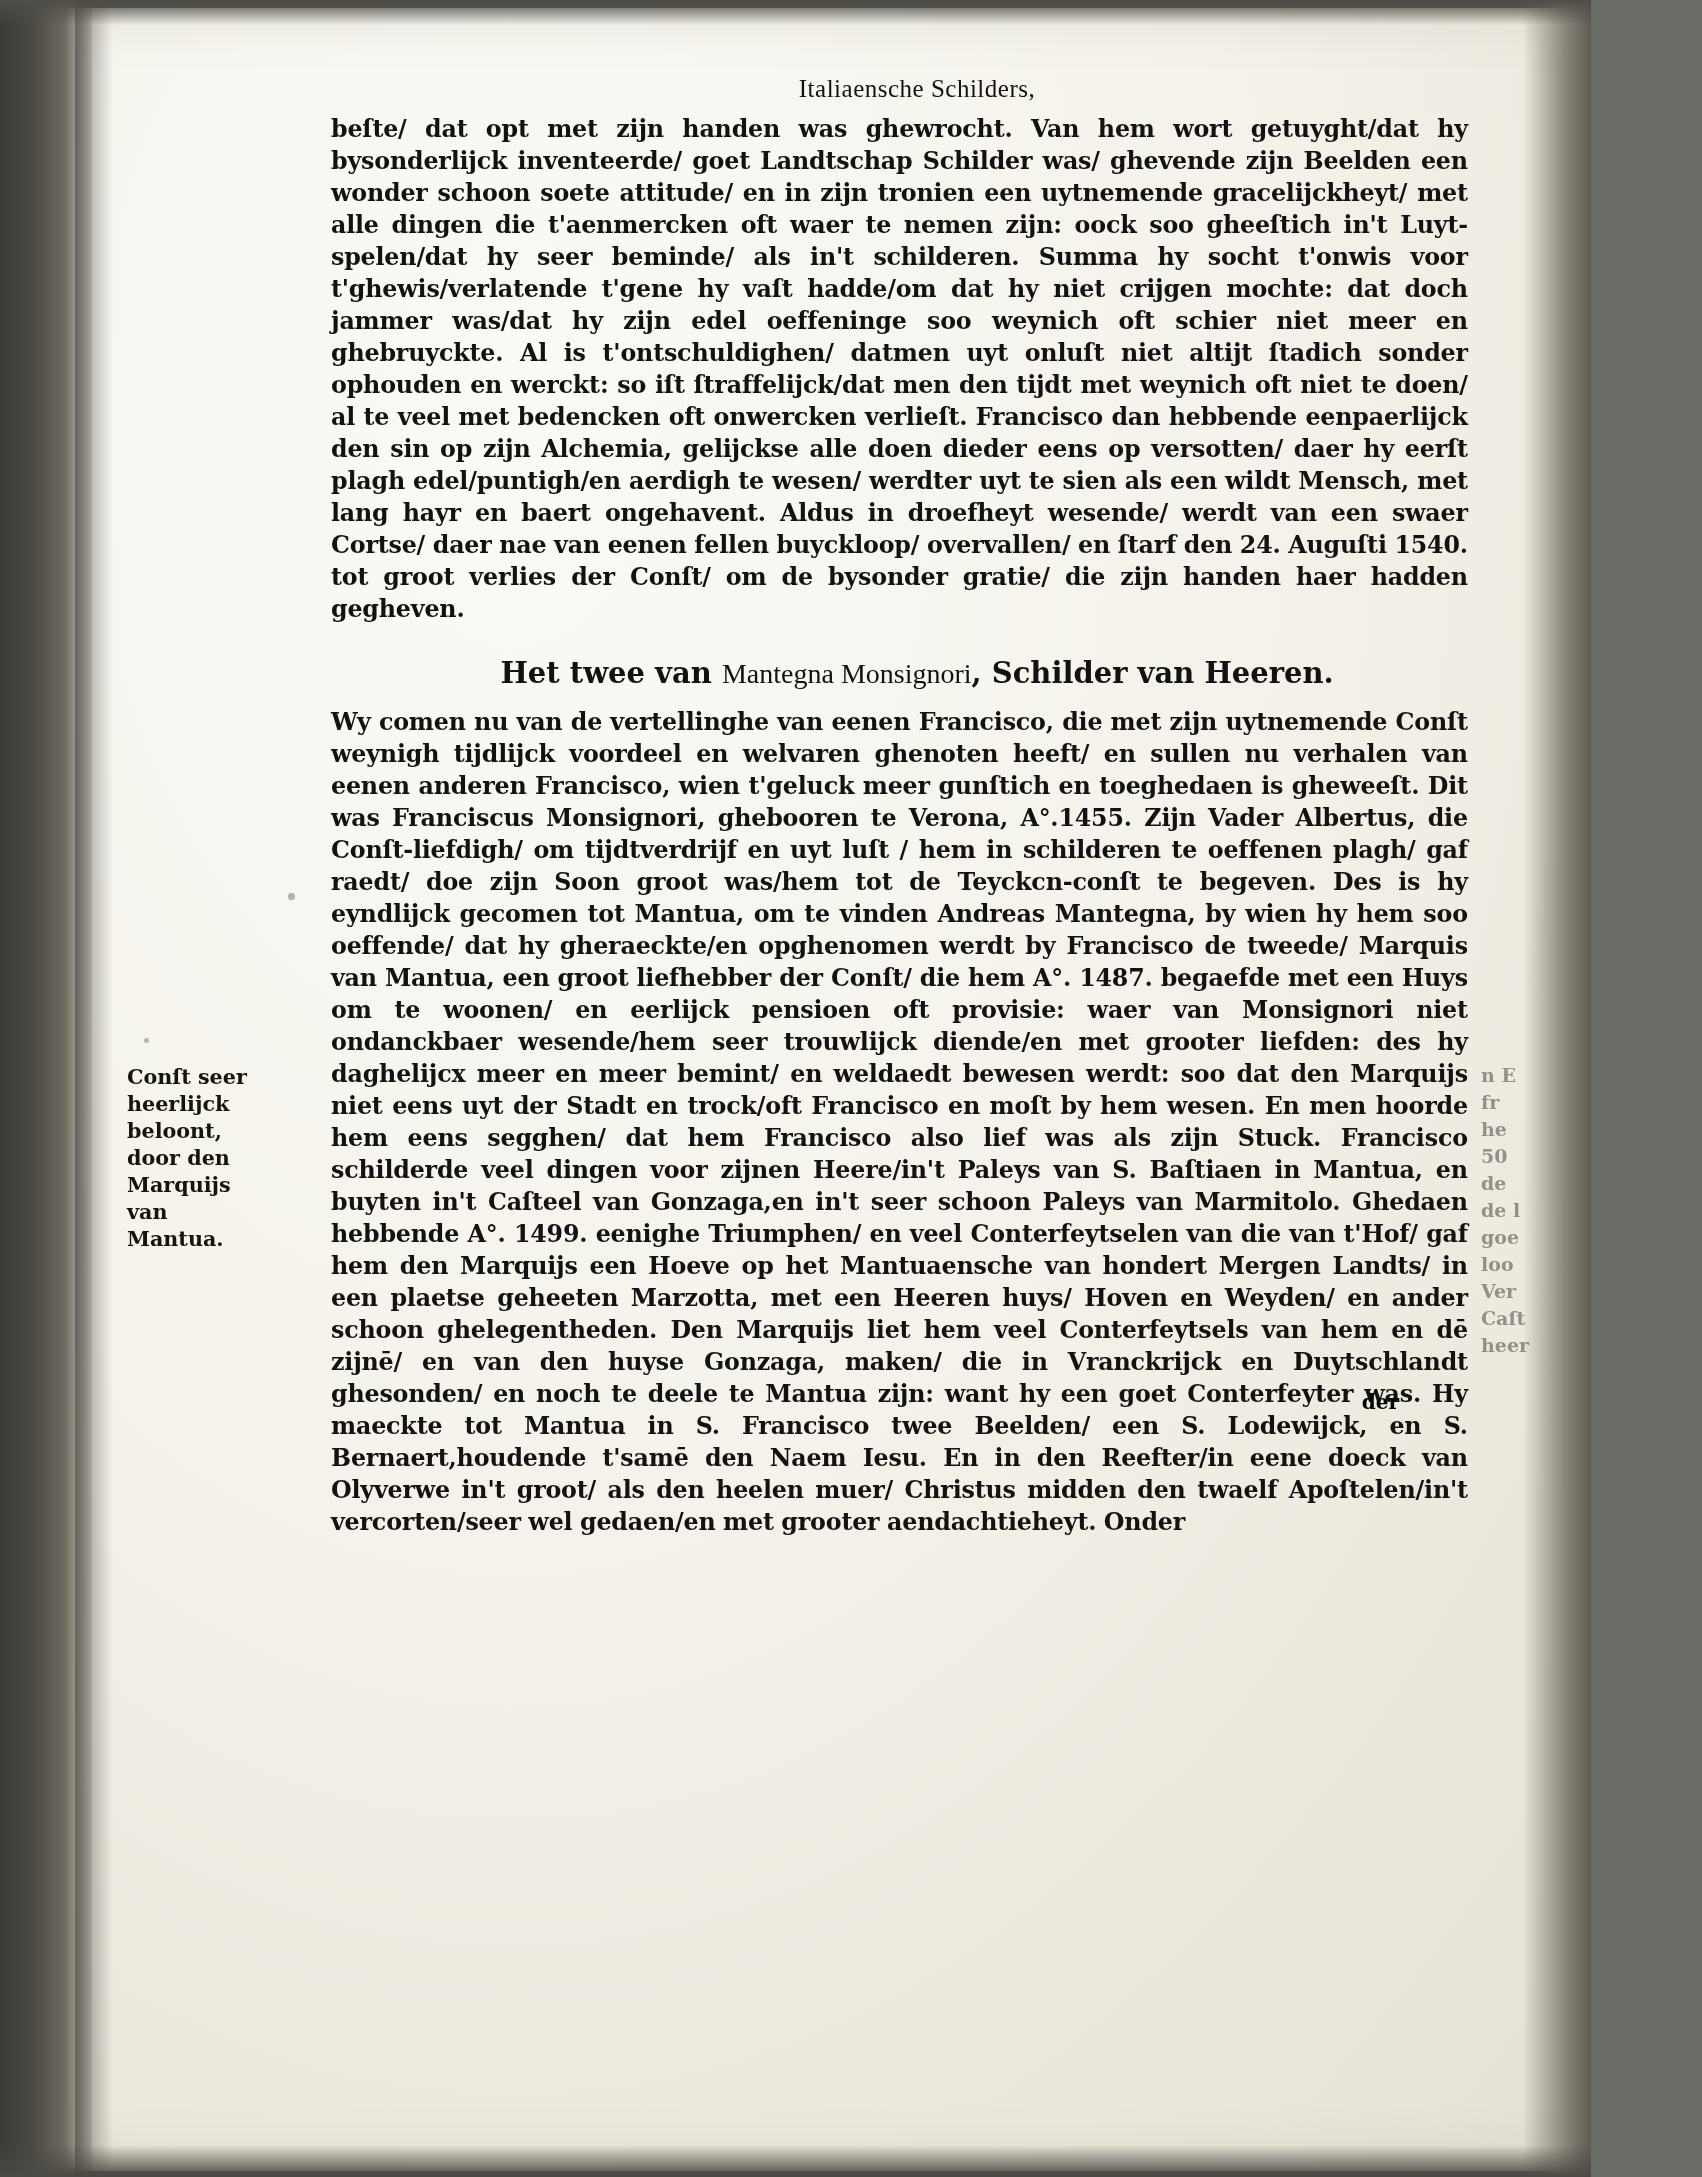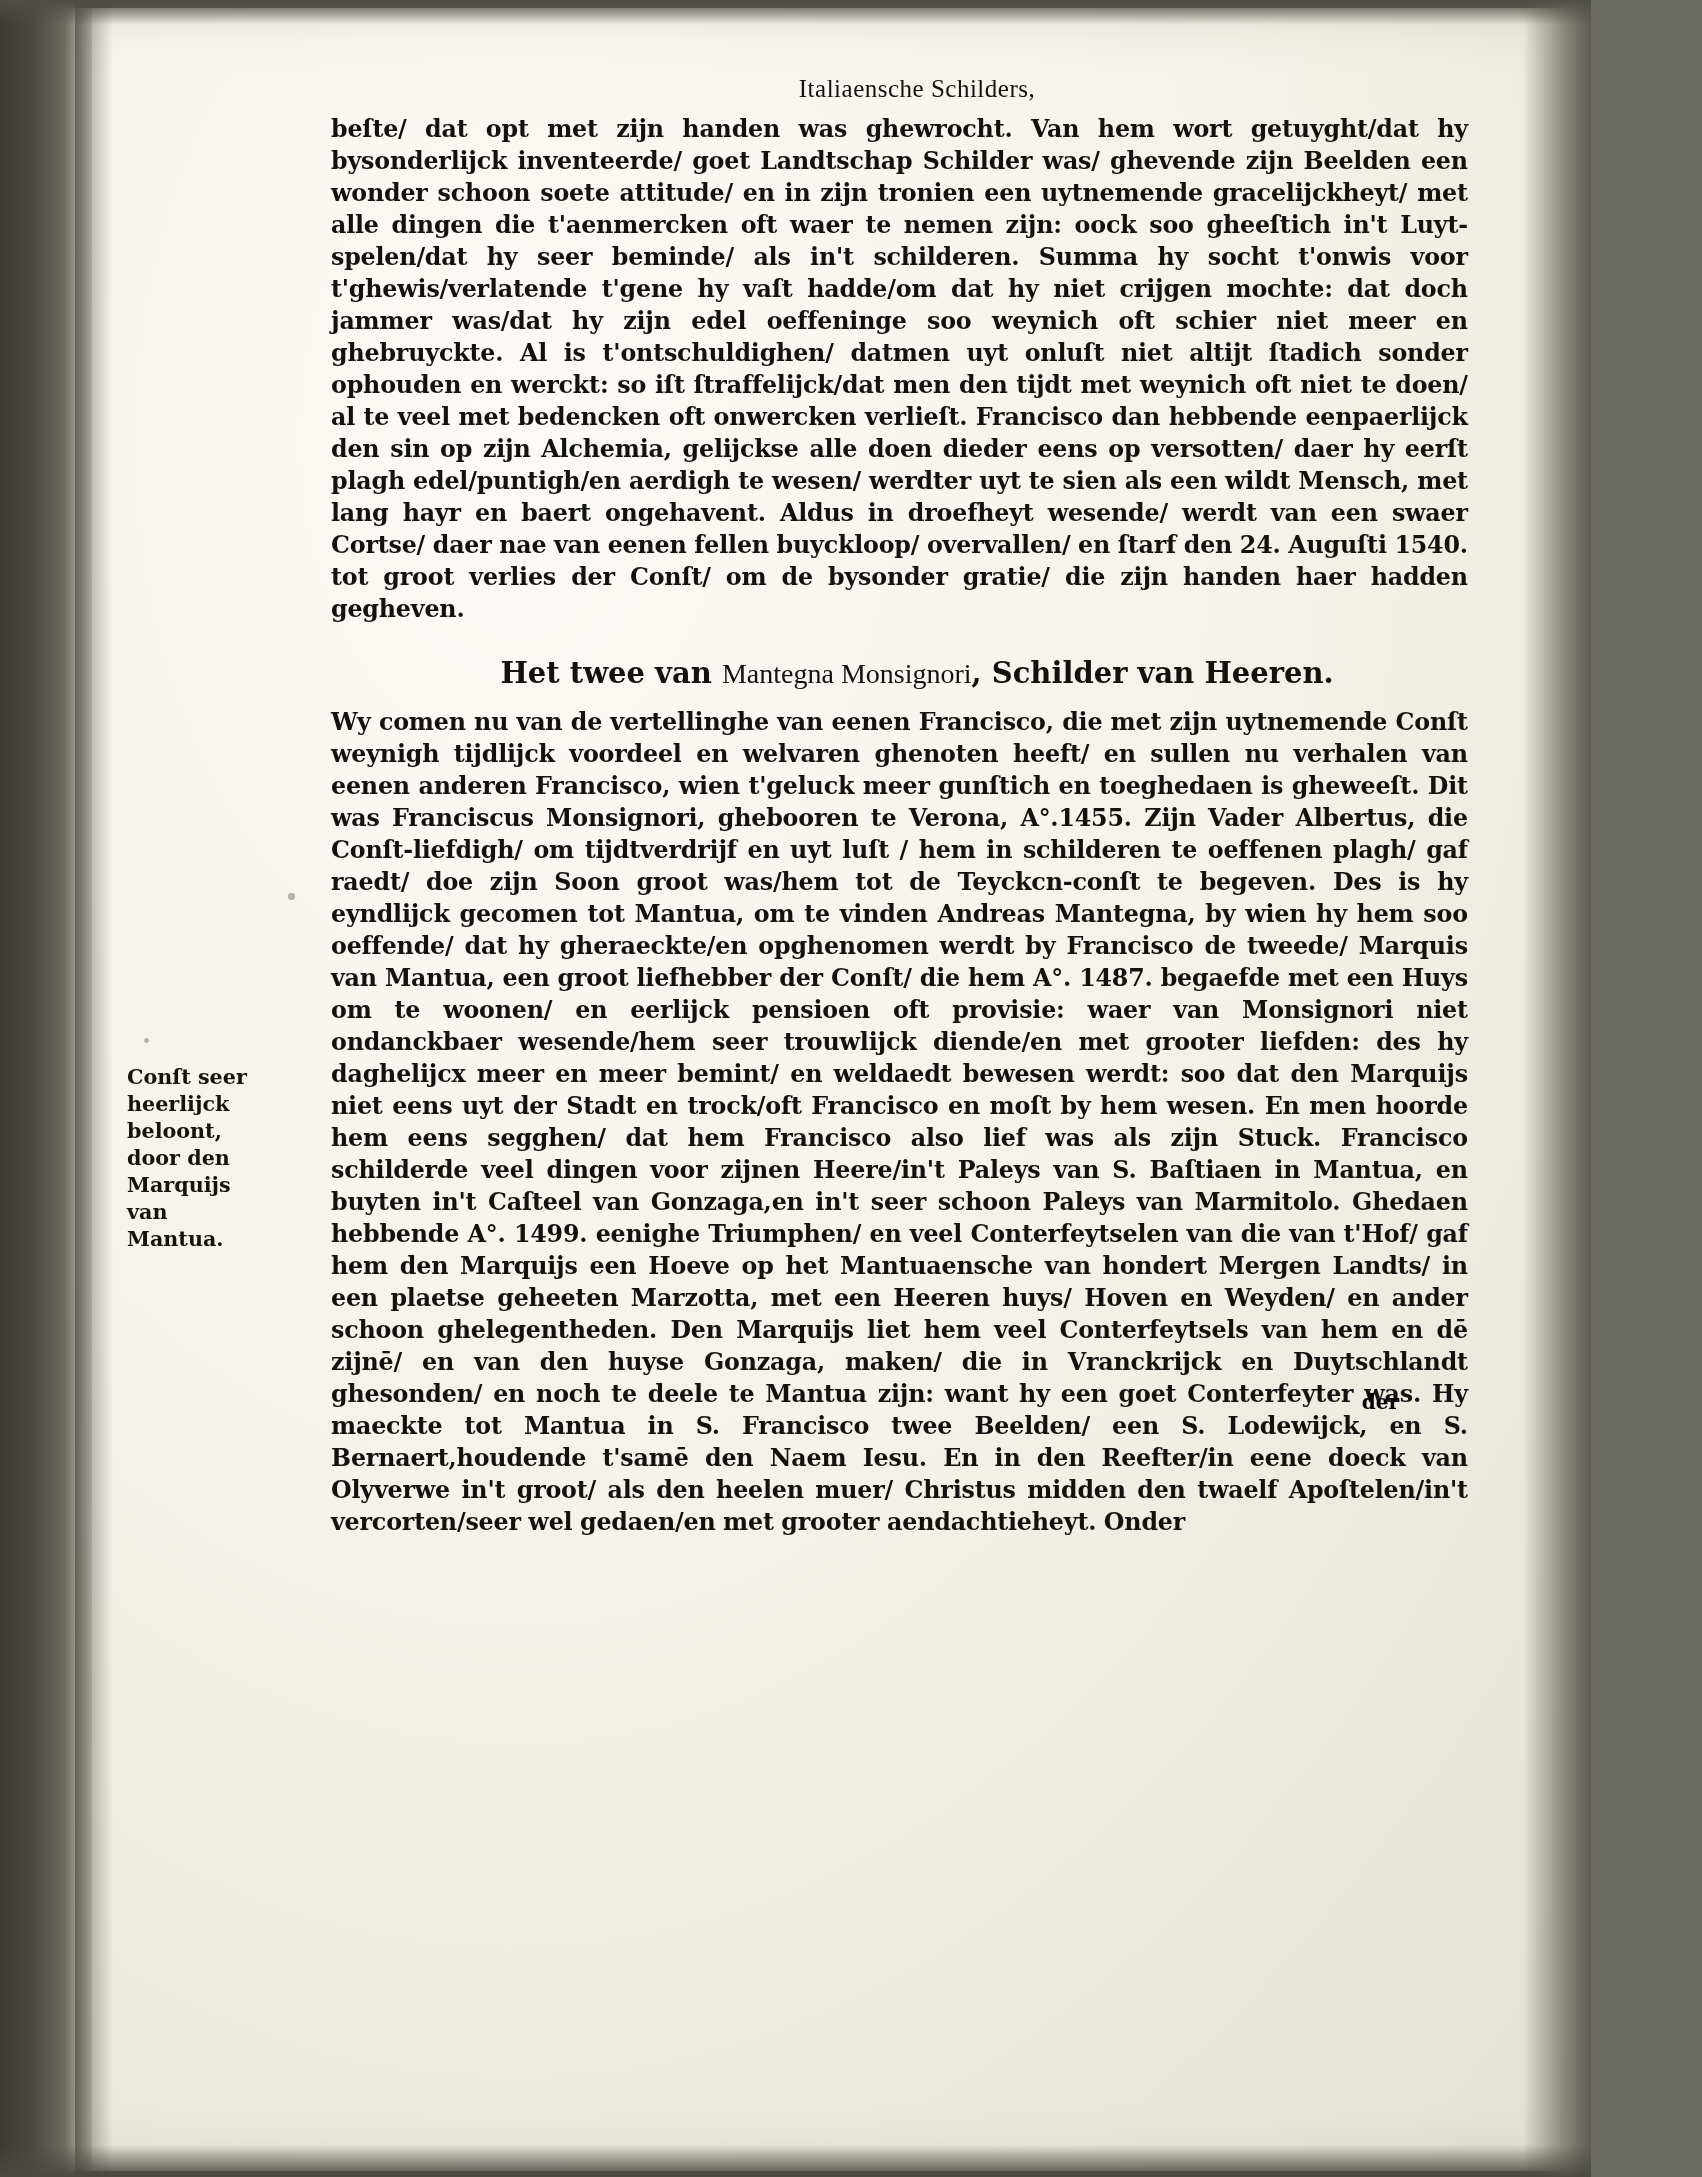--- a/index.html
+++ b/index.html
@@ -175,14 +175,15 @@
       <span>Het twee van </span><span class="rom">Mantegna Monsignori</span><span>, Schilder van Heeren.</span>
     </div>
 
     <p class="body-para">Wy comen nu van de vertellinghe van eenen Francisco, die met zijn uytnemende Conſt weynigh tijdlijck voordeel en welvaren ghenoten heeft/ en sullen nu verhalen van eenen anderen Francisco, wien t'geluck meer gunſtich en toeghedaen is gheweeſt. Dit was Franciscus Monsignori, ghebooren te Verona, A°.1455. Zijn Vader Albertus, die Conſt-liefdigh/ om tijdtverdrijf en uyt luſt / hem in schilderen te oeffenen plagh/ gaf raedt/ doe zijn Soon groot was/hem tot de Teyckcn-conſt te begeven. Des is hy eyndlijck gecomen tot Mantua, om te vinden Andreas Mantegna, by wien hy hem soo oeffende/ dat hy gheraeckte/en opghenomen werdt by Francisco de tweede/ Marquis van Mantua, een groot liefhebber der Conſt/ die hem A°. 1487. begaefde met een Huys om te woonen/ en eerlijck pensioen oft provisie: waer van Monsignori niet ondanckbaer wesende/hem seer trouwlijck diende/en met grooter liefden: des hy daghelijcx meer en meer bemint/ en weldaedt bewesen werdt: soo dat den Marquijs niet eens uyt der Stadt en trock/oft Francisco en moſt by hem wesen. En men hoorde hem eens segghen/ dat hem Francisco also lief was als zijn Stuck. Francisco schilderde veel dingen voor zijnen Heere/in't Paleys van S. Baſtiaen in Mantua, en buyten in't Caſteel van Gonzaga,en in't seer schoon Paleys van Marmitolo. Ghedaen hebbende A°. 1499. eenighe Triumphen/ en veel Conterfeytselen van die van t'Hof/ gaf hem den Marquijs een Hoeve op het Mantuaensche van hondert Mergen Landts/ in een plaetse geheeten Marzotta, met een Heeren huys/ Hoven en Weyden/ en ander schoon ghelegentheden. Den Marquijs liet hem veel Conterfeytsels van hem en dē zijnē/ en van den huyse Gonzaga, maken/ die in Vranckrijck en Duytschlandt ghesonden/ en noch te deele te Mantua zijn: want hy een goet Conterfeyter was. Hy maeckte tot Mantua in S. Francisco twee Beelden/ een S. Lodewijck, en S. Bernaert,houdende t'samē den Naem Iesu. En in den Reefter/in eene doeck van Olyverwe in't groot/ als den heelen muer/ Christus midden den twaelf Apoſtelen/in't vercorten/seer wel gedaen/en met grooter aendachtieheyt. Onder</p>
   </div>
 
   <div class="marginal">Conſt seer heerlijck beloont, door den Marquijs van Mantua.</div>
 
   <div class="catchword">der</div>
 
+  <div class="bleed">n E fr he 50 de de l goe loo Ver Caſt heer</div>
 </div>
 
 
 </body></html>

